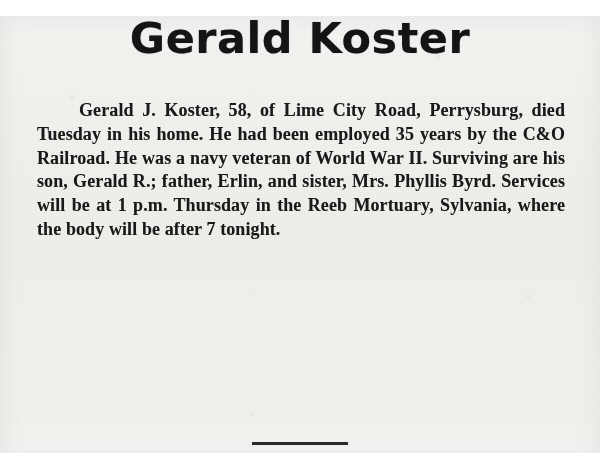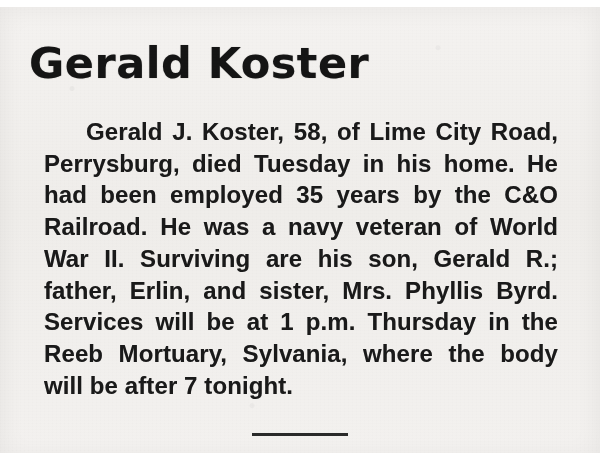--- a/index.html
+++ b/index.html
@@ -30,35 +30,35 @@
   .grain {
     position: absolute;
     inset: 0;
     pointer-events: none;
     opacity: 0.5;
     background-image:
       repeating-linear-gradient(0deg, rgba(0,0,0,0.012) 0 1px, rgba(255,255,255,0) 1px 3px),
       repeating-linear-gradient(90deg, rgba(0,0,0,0.012) 0 1px, rgba(255,255,255,0) 1px 4px);
   }
   .headline {
-    margin: 7px;
-    padding-top: 34px;
+    margin: 16px;
+    text-align: center;
     font-family: "DejaVu Sans", sans-serif;
     font-weight: bold;
     font-size: 43px;
     letter-spacing: 0.5px;
     color: #151515;
     line-height: 1.05;
     text-shadow: 0 0 1px rgba(0,0,0,0.35);
   }
   .body-copy {
-    margin: 8px;
+    margin: 1px;
     padding: 22px 12px 0 14px;
-    font-family: Liberation Sans, sans-serif;
-    font-size: 24px;
+    font-family: Liberation Serif, serif;
+    font-size: 18px;
     line-height: 1.32;
     color: #1a1a1a;
     font-weight: bold;
     text-align: justify;
     text-justify: inter-word;
     letter-spacing: 0.1px;
     text-shadow: 0 0 0.6px rgba(0,0,0,0.3);
   }
   .body-copy .first-indent {
     display: inline-block;

